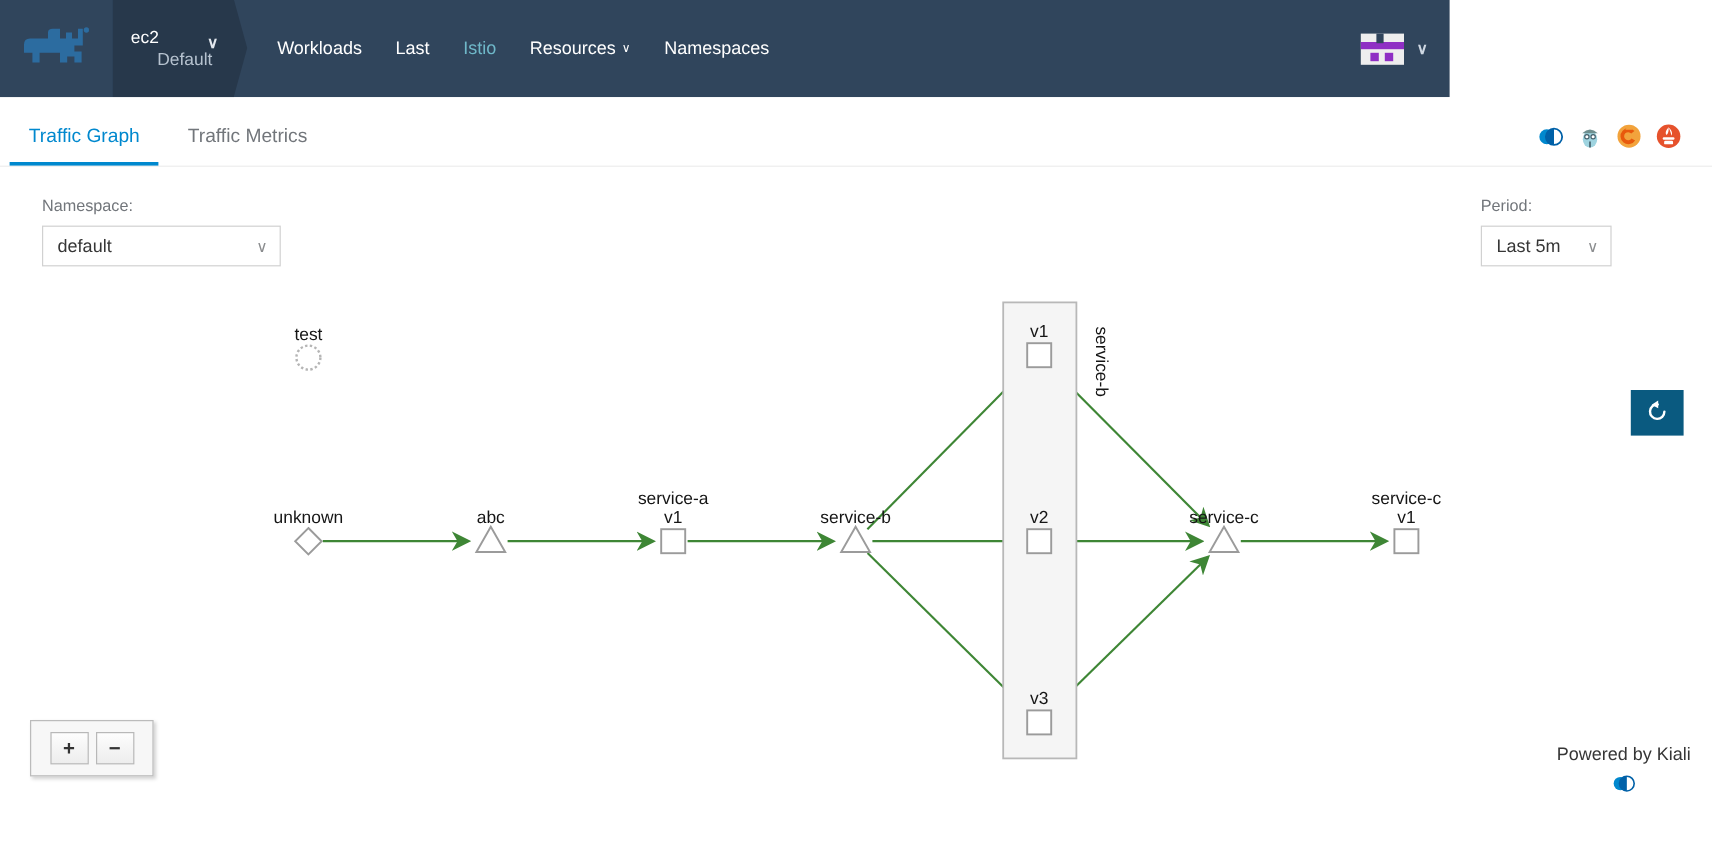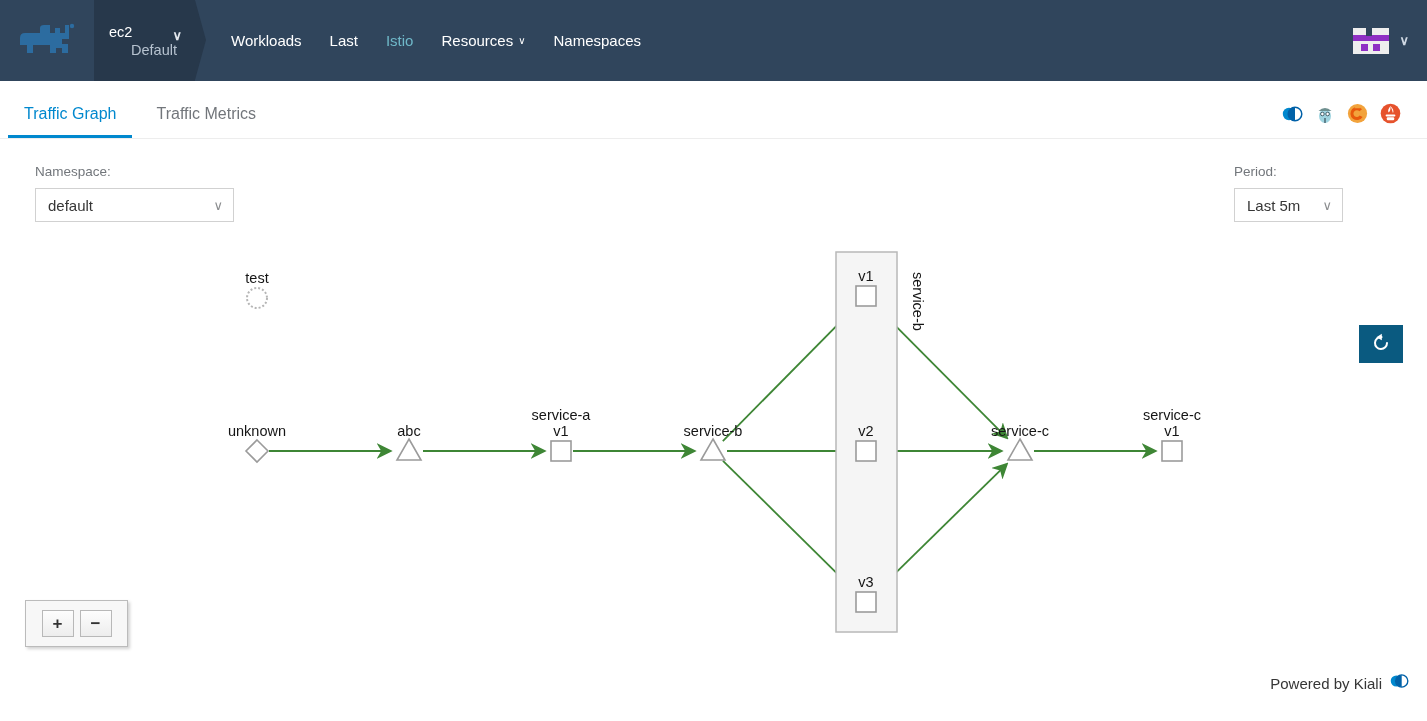--- a/index.html
+++ b/index.html
@@ -8,21 +8,21 @@
     margin: 0; padding: 0;
     width: 1427px; height: 721px;
     background: #ffffff;
     font-family: "Liberation Sans", sans-serif;
     overflow: hidden;
   }
 
   
   .topbar {
     position: absolute; top: 0; left: 0;
-    width: 1427px; height: 81px;
+    width: 1208px; height: 81px;
     background: #30455c;
     display: flex; align-items: center;
   }
   .logo-wrap {
     width: 94px; height: 81px;
     display: flex; align-items: center; justify-content: center;
     background: #30455c;
   }
   .cluster-chip {
     position: relative;
@@ -132,22 +132,22 @@
     width: 32px; height: 27px;
     background: linear-gradient(#fdfdfd,#ededed);
     border: 1px solid #b8b8b8;
     font-size: 17px; color: #333; font-weight: bold;
     display: flex; align-items: center; justify-content: center;
     cursor: pointer; font-family: "Liberation Sans", sans-serif;
   }
 
   
   .footer {
-    position: absolute; right: 18px; top: 672px;
-    display: flex; align-items: center; gap: 7px;
+    position: absolute; right: 18px; top: 620px;
+    display: flex; align-items: center; gap: 7px; flex-direction: column;
   }
   .footer-text { font-size: 15px; color: #363636; }
 </style>
 </head>
 <body>
 
 <div class="topbar">
 
   <div class="logo-wrap">
     <span>

